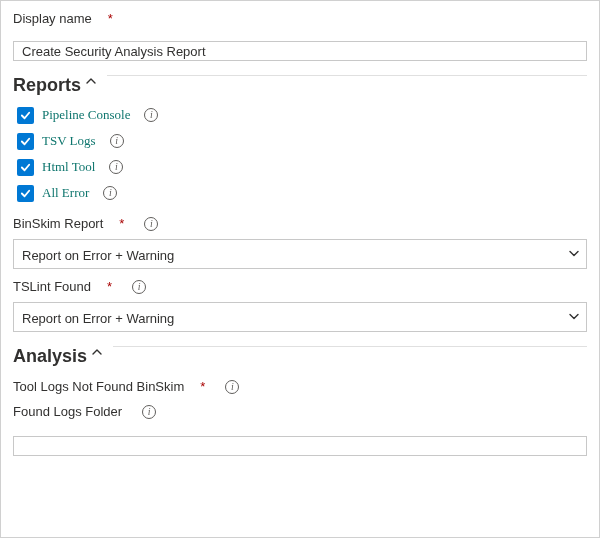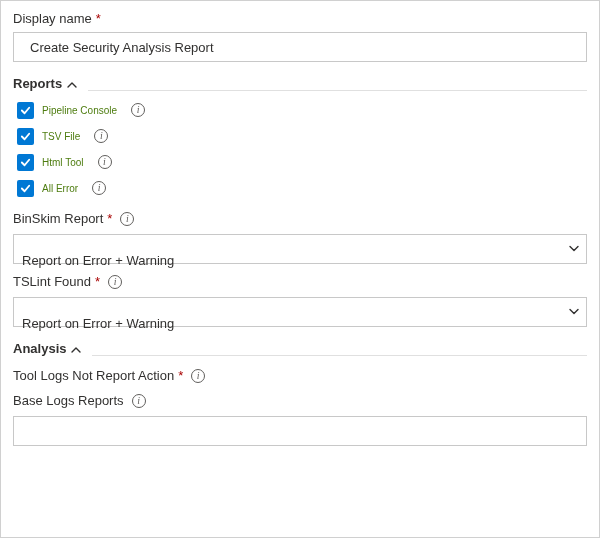--- a/index.html
+++ b/index.html
@@ -17,42 +17,43 @@
     border: 1px solid #d0d0d0;
     padding: 10px 12px 12px 12px;
     overflow: hidden;
   }
   .field-label {
     font-size: 13px;
     color: #323130;
     margin-bottom: 6px;
     display: flex;
     align-items: center;
-    gap: 2px;
+    gap: 14px;
   }
   .req { color: #a80000; margin-left: 2px; }
   .text-input {
     width: 100%;
-    height: 30px;
+    height: 20px;
     border: 1px solid #c8c8c8;
-    padding: 0 16px;
+    padding: 0 8px;
     font-size: 13px;
     font-family: inherit;
     color: #323130;
     background: #fff;
+    margin-top: 9px;
   }
   .section-header {
     display: flex;
-    align-items: flex-end;
+    align-items: flex-start;
     gap: 4px;
     margin-top: 14px;
     margin-bottom: 8px;
     cursor: pointer;
     font-weight: 600;
-    font-size: 13px;
+    font-size: 18px;
     color: #323130;
   }
   .section-header .rule {
     flex: 1;
     height: 1px;
     background: #e0e0e0;
     margin-left: 6px;
   }
   .chevron {
     display: inline-flex;
@@ -74,21 +75,21 @@
     height: 17px;
     border-radius: 2px;
     background: #0078d4;
     display: inline-flex;
     align-items: center;
     justify-content: center;
     cursor: pointer;
     flex-shrink: 0;
   }
   .checkbox svg { width: 11px; height: 11px; }
-  .check-label { font-size: 10px; color: #4d7c0f; }
+  .check-label { font-size: 13px; color: #0f766e; font-family: Liberation Serif, serif; }
   .info-icon {
     display: inline-flex;
     align-items: center;
     justify-content: center;
     width: 14px;
     height: 14px;
     border: 1px solid #605e5c;
     border-radius: 50%;
     font-size: 10px;
     line-height: 1;
@@ -104,21 +105,21 @@
   }
   .subfield .field-label {
     margin-bottom: 8px;
     display: flex;
     align-items: center;
   }
   .select {
     width: 100%;
     height: 30px;
     border: 1px solid #c8c8c8;
-    padding: 18px 28px 0 8px;
+    padding: 8px 28px 0 8px;
     font-size: 13px;
     font-family: inherit;
     color: #323130;
     background: #fff;
     appearance: none;
     -webkit-appearance: none;
     position: relative;
     cursor: pointer;
   }
   .select-wrap { position: relative; width: 100%; }
@@ -163,21 +164,21 @@
     </span>
     <span class="check-label">Pipeline Console</span>
     <span class="info-icon">i</span>
   </div>
   <div class="check-row">
     <span class="checkbox">
       <svg viewBox="0 0 12 12">
           <path d="M2 6 L5 9 L10 3" stroke="#fff" stroke-width="2" fill="none" stroke-linecap="round" stroke-linejoin="round"></path>
         </svg>
     </span>
-    <span class="check-label">TSV File</span>
+    <span class="check-label">TSV Logs</span>
     <span class="info-icon">i</span>
   </div>
   <div class="check-row">
     <span class="checkbox">
       <svg viewBox="0 0 12 12">
           <path d="M2 6 L5 9 L10 3" stroke="#fff" stroke-width="2" fill="none" stroke-linecap="round" stroke-linejoin="round"></path>
         </svg>
     </span>
     <span class="check-label">Html Tool</span>
     <span class="info-icon">i</span>
@@ -233,27 +234,27 @@
     <span class="chevron">
       <svg viewBox="0 0 10 10">
           <path d="M1 7 L5 3 L9 7" stroke="#323130" stroke-width="1.4" fill="none" stroke-linecap="round" stroke-linejoin="round"></path>
         </svg>
     </span>
     <div class="rule"></div>
   </div>
 
   <div class="subfield">
     <div class="field-label">
-      <span>Tool Logs Not Report Action</span>
+      <span>Tool Logs Not Found BinSkim</span>
         <span class="req">*</span>
       <span class="info-icon">i</span>
     </div>
   </div>
 
   <div class="subfield gap-top">
     <div class="field-label">
-      <span>Base Logs Reports</span>
+      <span>Found Logs Folder</span>
       <span class="info-icon">i</span>
     </div>
     <input type="text" class="text-input" value="" style="">
   </div>
 
 </div>
 
 </body></html>

